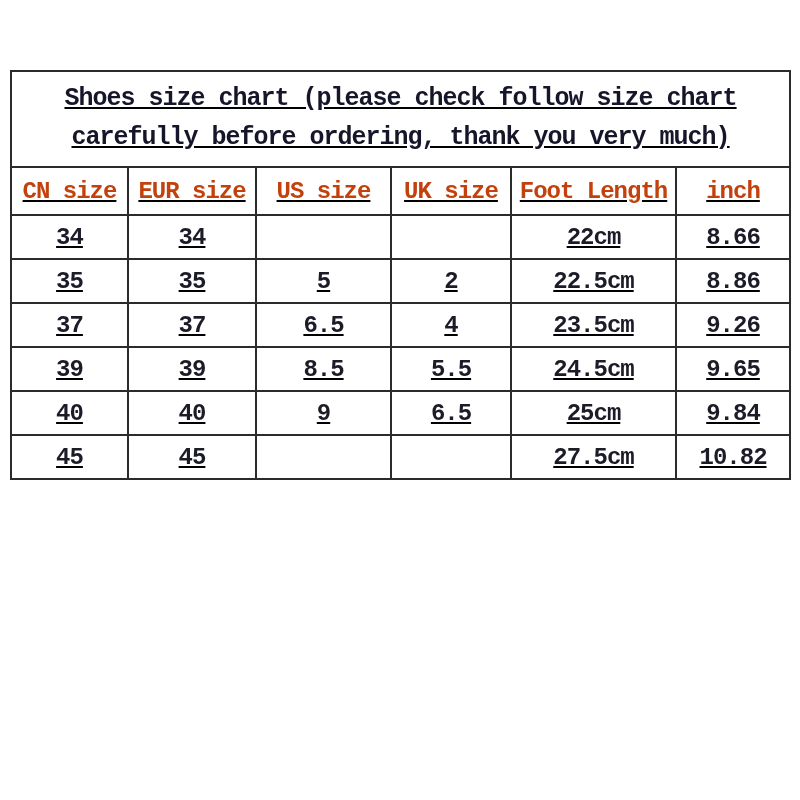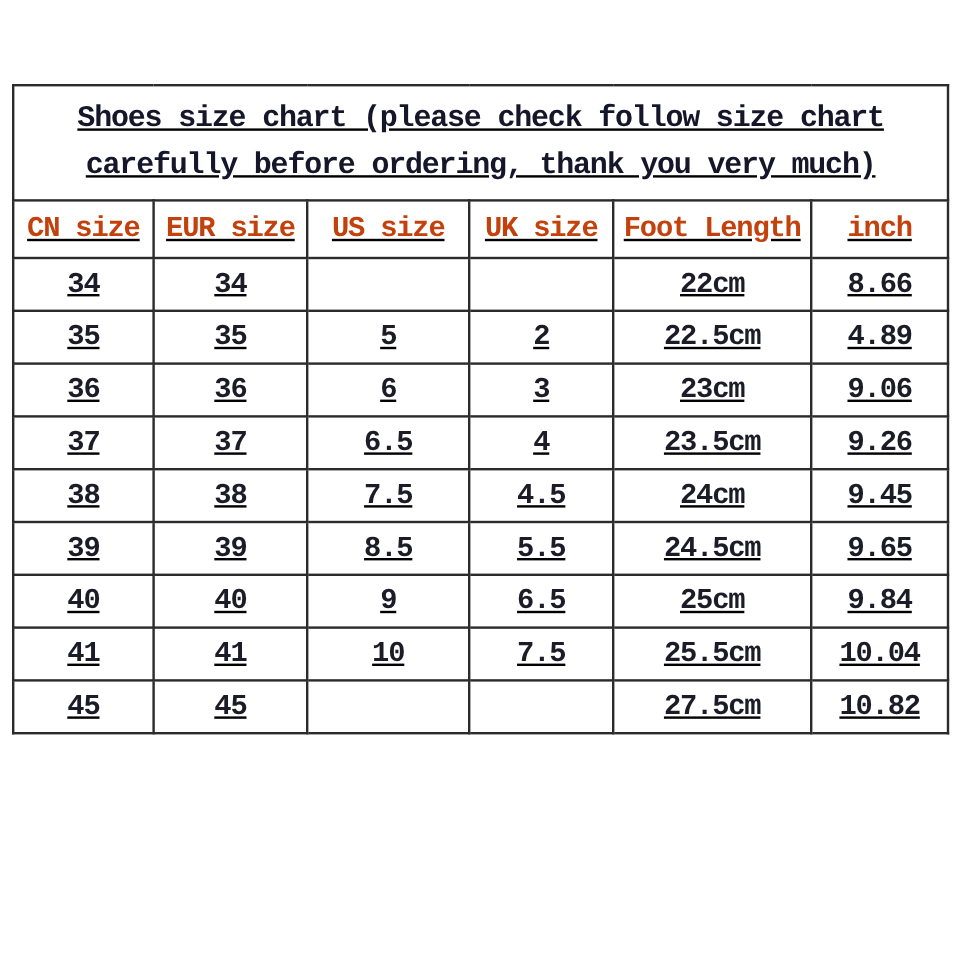--- a/index.html
+++ b/index.html
@@ -85,71 +85,47 @@
       <td></td>
       <td>22cm</td>
       <td>8.66</td>
     </tr>
     <tr class="data-row">
       <td>35</td>
       <td>35</td>
       <td>5</td>
       <td>2</td>
       <td>22.5cm</td>
-      <td>4.89</td>
-    </tr>
-    <tr class="data-row">
-      <td>36</td>
-      <td>36</td>
-      <td>6</td>
-      <td>3</td>
-      <td>23cm</td>
-      <td>9.06</td>
+      <td>8.86</td>
     </tr>
     <tr class="data-row">
       <td>37</td>
       <td>37</td>
       <td>6.5</td>
       <td>4</td>
       <td>23.5cm</td>
       <td>9.26</td>
-    </tr>
-    <tr class="data-row">
-      <td>38</td>
-      <td>38</td>
-      <td>7.5</td>
-      <td>4.5</td>
-      <td>24cm</td>
-      <td>9.45</td>
     </tr>
     <tr class="data-row">
       <td>39</td>
       <td>39</td>
       <td>8.5</td>
       <td>5.5</td>
       <td>24.5cm</td>
       <td>9.65</td>
     </tr>
     <tr class="data-row">
       <td>40</td>
       <td>40</td>
       <td>9</td>
       <td>6.5</td>
       <td>25cm</td>
       <td>9.84</td>
     </tr>
     <tr class="data-row">
-      <td>41</td>
-      <td>41</td>
-      <td>10</td>
-      <td>7.5</td>
-      <td>25.5cm</td>
-      <td>10.04</td>
-    </tr>
-    <tr class="data-row">
       <td>45</td>
       <td>45</td>
       <td></td>
       <td></td>
       <td>27.5cm</td>
       <td>10.82</td>
     </tr>
   </tbody>
 </table>
 

